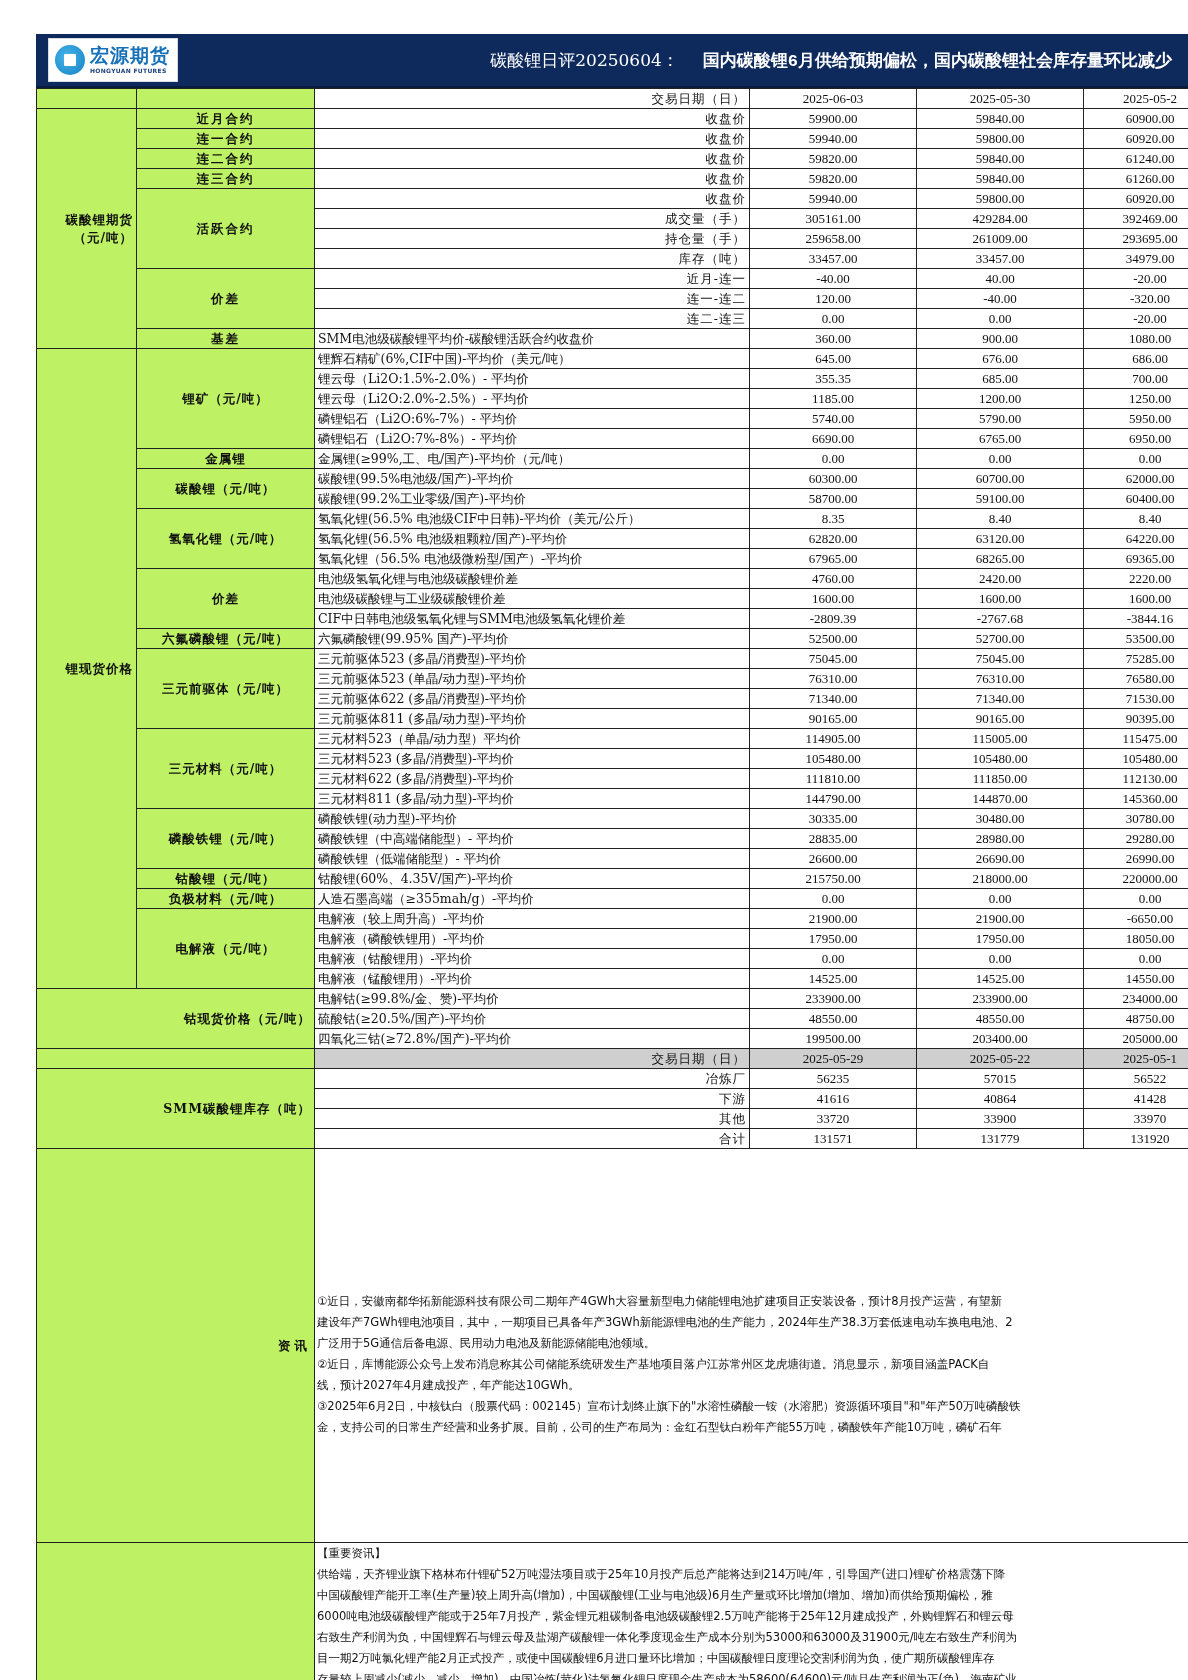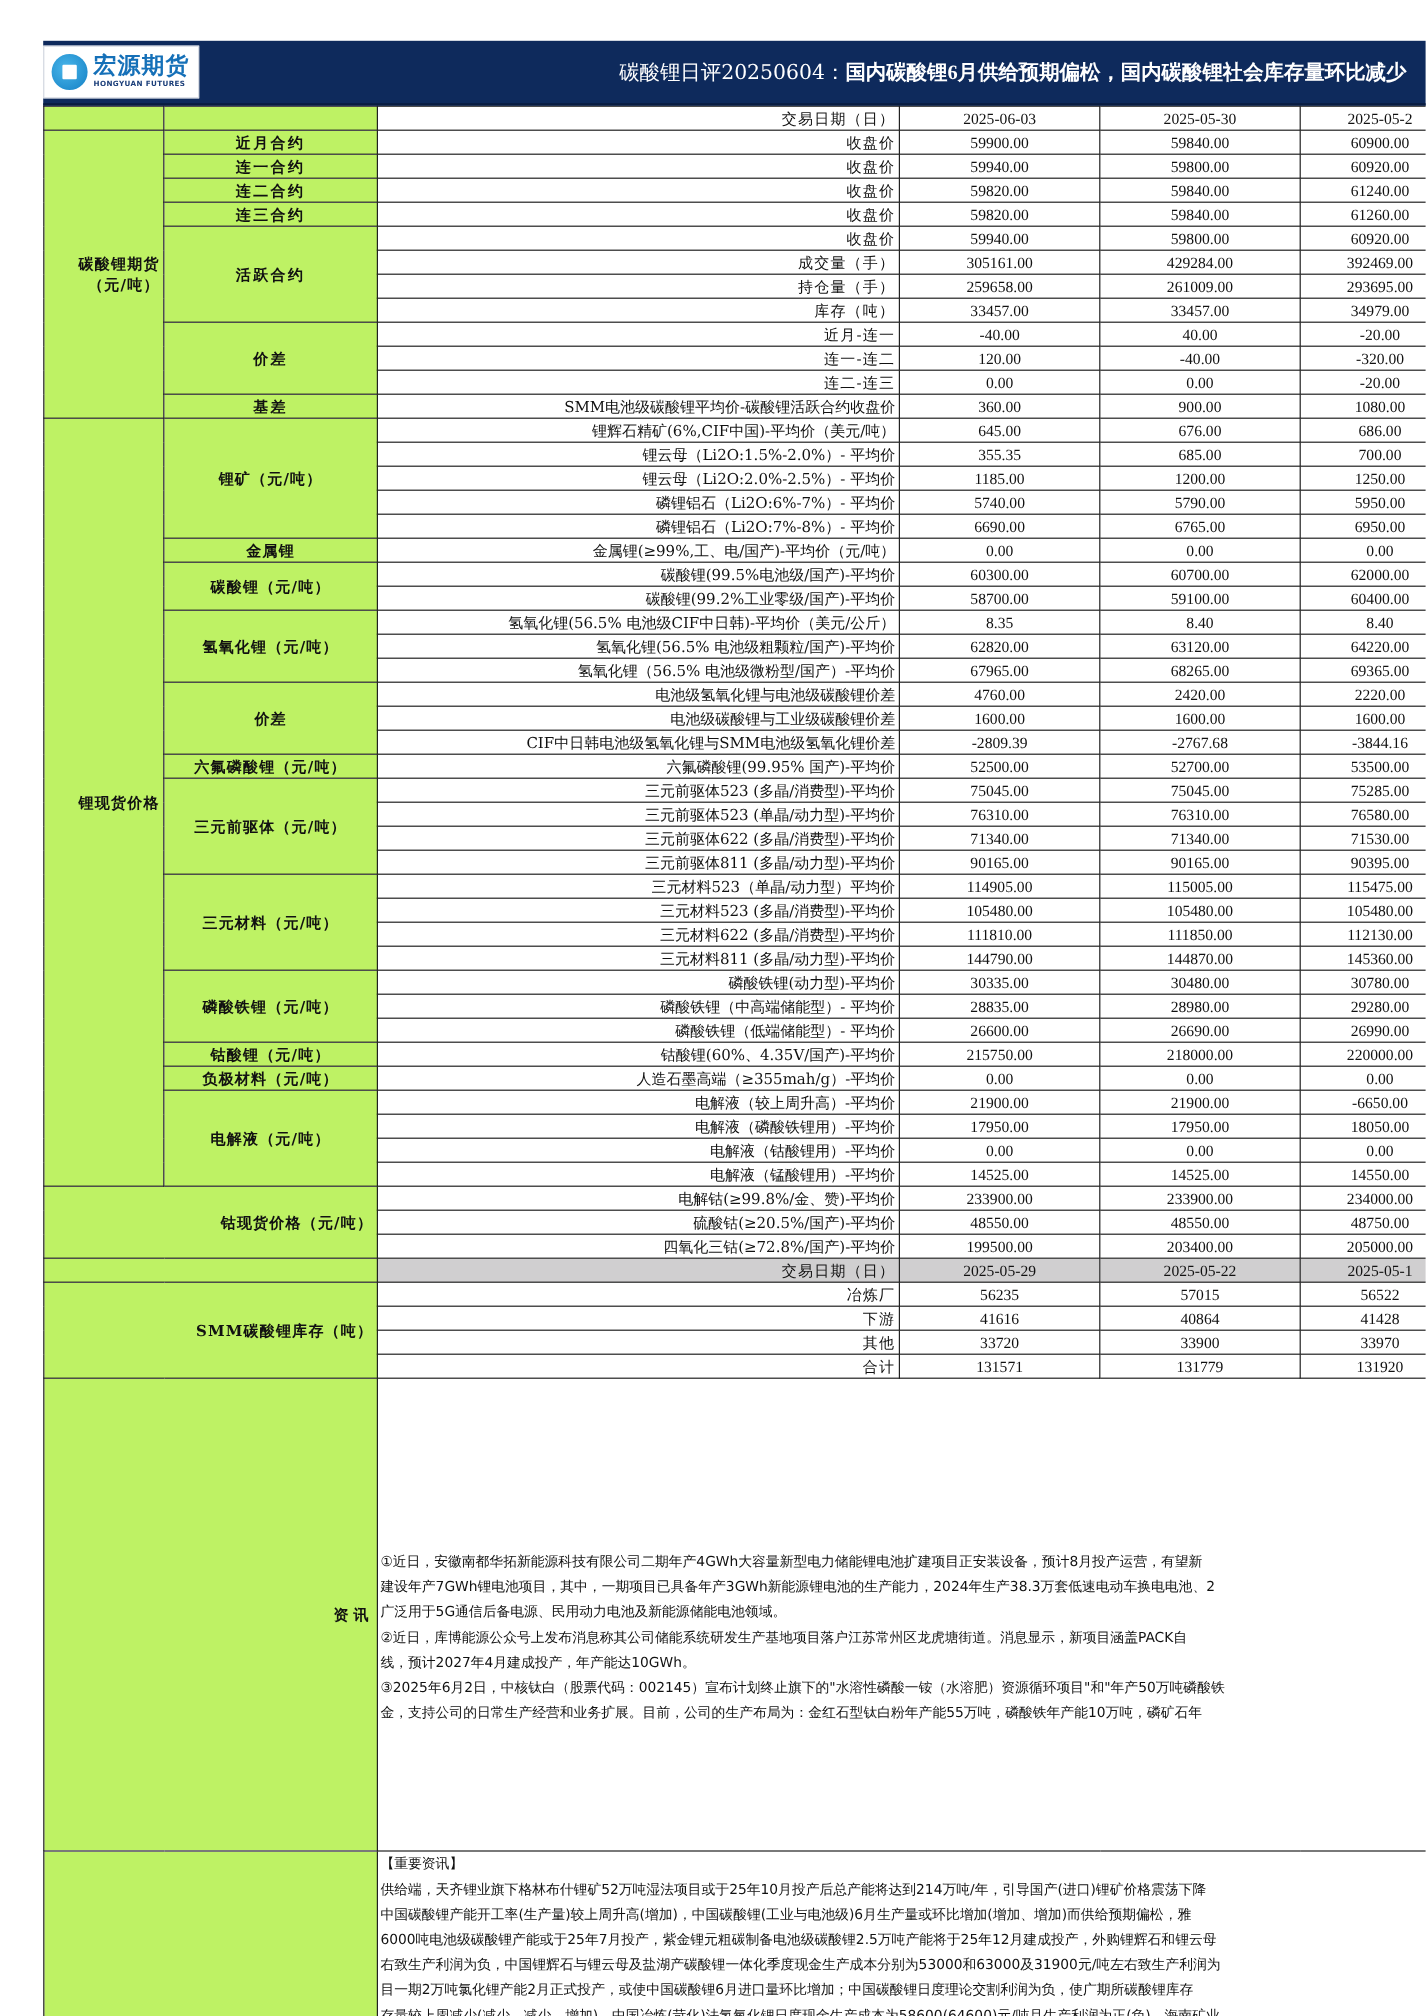--- a/index.html
+++ b/index.html
@@ -1,35 +1,35 @@
 <!DOCTYPE html>
 <html><head>
 <meta charset="utf-8">
 <style>
   * { box-sizing: border-box; margin: 0; padding: 0; }
   html, body { width: 1188px; height: 1680px; overflow: hidden; background: #ffffff; }
   body { font-family: "DejaVu Serif", "Liberation Serif", serif; color: #111; position: relative; }
   .page { position: absolute; left: 36px; top: 34px; width: 1180px; }
   .banner { height: 54px; background: #0e2a5c; position: relative; border-bottom: 2px solid #091c40; }
-  .logo { position: absolute; left: 0; top: 4px; width: 130px; height: 44px; background: #fff; border: 1px solid #d7dbe4; display: flex; align-items: center; padding-left: 6px; }
+  .logo { position: absolute; left: 12px; top: 4px; width: 130px; height: 44px; background: #fff; border: 1px solid #d7dbe4; display: flex; align-items: center; padding-left: 6px; }
   .logo-mark { width: 30px; height: 30px; border-radius: 50%; background: radial-gradient(circle at 40% 40%, #49b6ea, #137fc4); position: relative; flex: 0 0 30px; }
   .logo-mark::after { content: ""; position: absolute; left: 9px; top: 9px; width: 12px; height: 12px; background: #fff; border-radius: 1px; }
   .logo-text { margin-left: 5px; display: flex; flex-direction: column; line-height: 1; }
   .logo-cn { font-family: "DejaVu Sans", sans-serif; font-weight: bold; color: #1570b8; font-size: 19px; letter-spacing: 1px; }
   .logo-en { font-family: "DejaVu Sans", sans-serif; font-weight: bold; color: #1c3f7a; font-size: 6px; margin-top: 3px; letter-spacing: 0.3px; }
   .banner-title { position: absolute; right: 44px; top: 15px; color: #fff; font-size: 17px; white-space: nowrap; }
   .banner-title .pre { font-family: "DejaVu Serif", serif; font-weight: normal; }
-  .banner-title .main { font-family: Liberation Serif, serif; font-weight: bold; }
+  .banner-title .main { font-family: Liberation Mono, monospace; font-weight: bold; margin-left: 24px; }
 
   table { border-collapse: collapse; table-layout: fixed; width: 1180px; font-size: 12.5px; }
   td { border: 1px solid #222; height: 20px; padding: 0 3px; white-space: nowrap; overflow: hidden; line-height: 18px; }
   td.g { background: #bef264; }
   td.cat { text-align: right; font-weight: bold; letter-spacing: 1px; }
   td.sub { text-align: center; font-weight: bold; letter-spacing: 2px; }
-  td.lbl { text-align: right; }
+  td.lbl { text-align: left; }
   td.lblc { text-align: right; letter-spacing: 1px; }
   td.num { text-align: center; font-family: "Liberation Serif", serif; font-size: 13px; }
   td.dr { background: #d0cfd0; }
   td.news { vertical-align: middle; white-space: normal; font-family: "DejaVu Sans", sans-serif; font-size: 11.5px; line-height: 21px; padding: 0 2px; }
   td.news p { white-space: nowrap; overflow: hidden; }
   td.imp { vertical-align: top; white-space: normal; font-family: "DejaVu Sans", sans-serif; font-size: 11.5px; line-height: 21px; padding: 0 2px; }
   td.imp p { white-space: nowrap; overflow: hidden; }
 </style>
 </head>
 <body>

